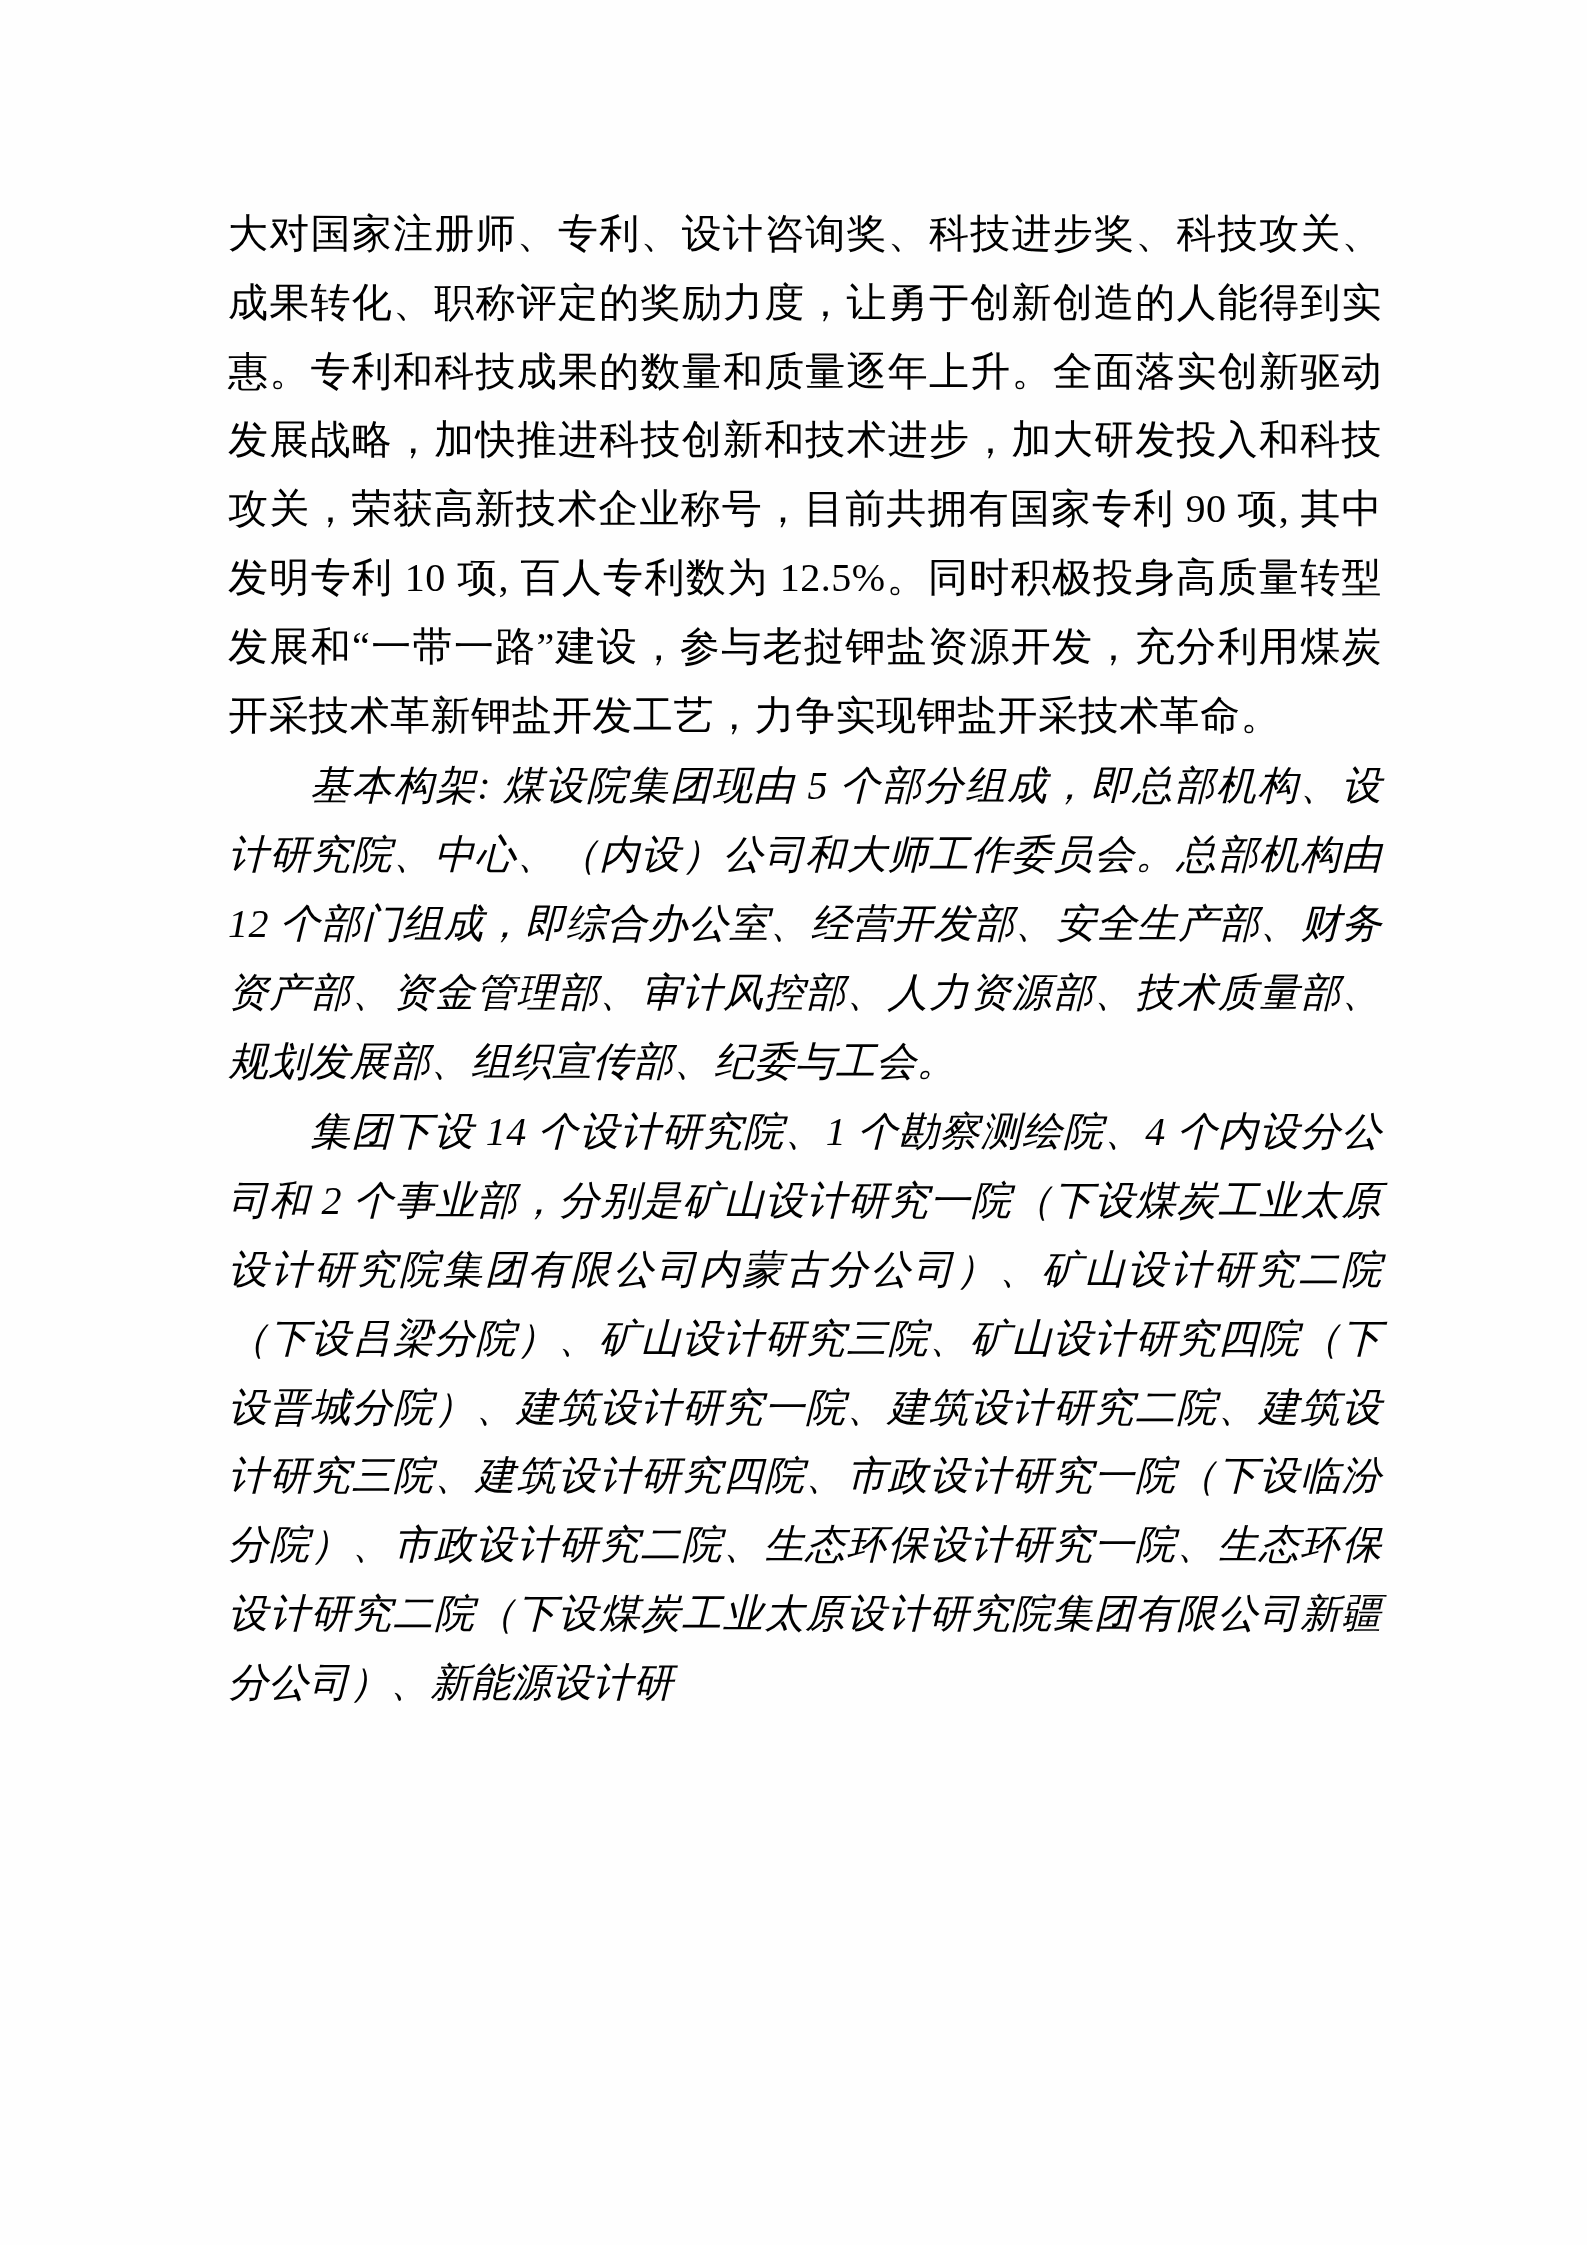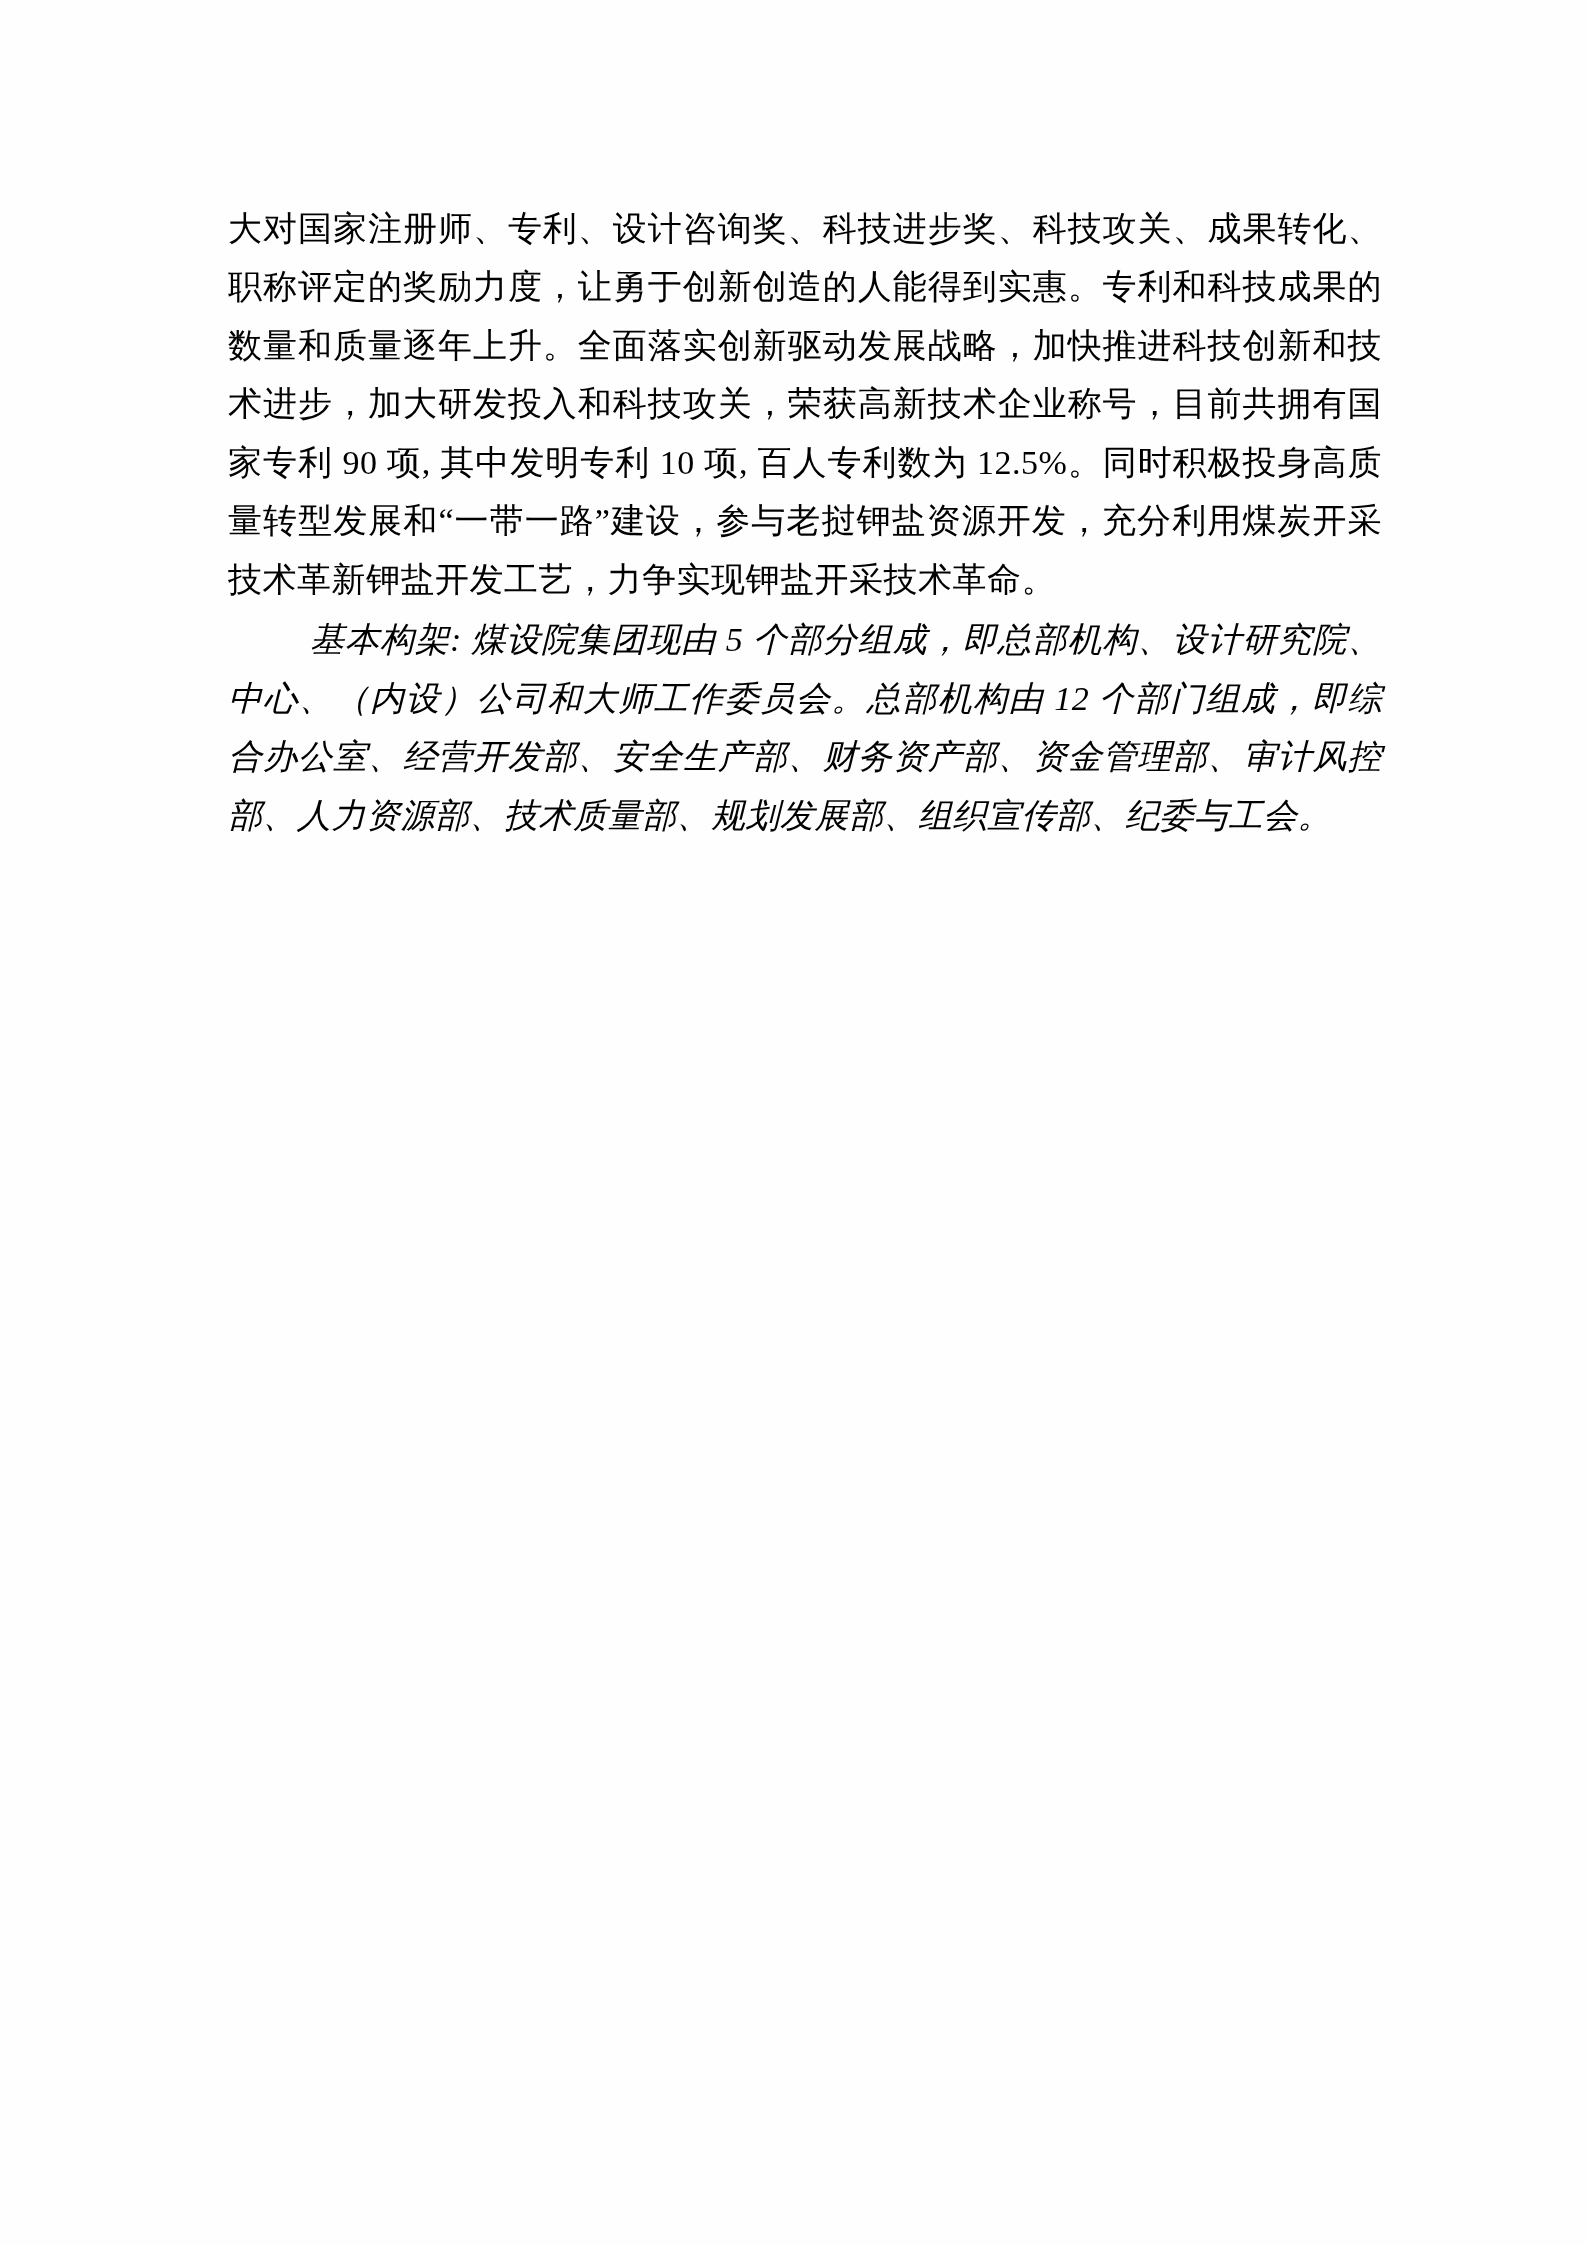--- a/index.html
+++ b/index.html
@@ -16,21 +16,21 @@
   }
   .page {
     position: relative;
     width: 1587px;
     height: 2245px;
     background: #fefefe;
     box-sizing: border-box;
     padding: 200px 205px 150px 228px;
   }
   .doc-body {
-    font-size: 34px;
+    font-size: 40px;
     line-height: 1.72;
     text-align: justify;
     text-justify: inter-ideograph;
     letter-spacing: 0.5px;
   }
   .para {
     margin: 0 0 0 0;
     text-indent: 0;
   }
   .para.indent {
@@ -41,14 +41,15 @@
     font-style: italic;
   }
 </style>
 </head>
 <body>
 
 <div class="page">
   <div class="doc-body">
     <p class="para">大对国家注册师、专利、设计咨询奖、科技进步奖、科技攻关、成果转化、职称评定的奖励力度，让勇于创新创造的人能得到实惠。专利和科技成果的数量和质量逐年上升。全面落实创新驱动发展战略，加快推进科技创新和技术进步，加大研发投入和科技攻关，荣获高新技术企业称号，目前共拥有国家专利 90 项, 其中发明专利 10 项, 百人专利数为 12.5%。同时积极投身高质量转型发展和“一带一路”建设，参与老挝钾盐资源开发，充分利用煤炭开采技术革新钾盐开发工艺，力争实现钾盐开采技术革命。</p>
     <p class="para indent">基本构架: 煤设院集团现由 5 个部分组成，即总部机构、设计研究院、中心、（内设）公司和大师工作委员会。总部机构由 12 个部门组成，即综合办公室、经营开发部、安全生产部、财务资产部、资金管理部、审计风控部、人力资源部、技术质量部、规划发展部、组织宣传部、纪委与工会。</p>
+    <p class="para indent">集团下设 14 个设计研究院、1 个勘察测绘院、4 个内设分公司和 2 个事业部，分别是矿山设计研究一院（下设煤炭工业太原设计研究院集团有限公司内蒙古分公司）、矿山设计研究二院（下设吕梁分院）、矿山设计研究三院、矿山设计研究四院（下设晋城分院）、建筑设计研究一院、建筑设计研究二院、建筑设计研究三院、建筑设计研究四院、市政设计研究一院（下设临汾分院）、市政设计研究二院、生态环保设计研究一院、生态环保设计研究二院（下设煤炭工业太原设计研究院集团有限公司新疆分公司）、新能源设计研</p>
   </div>
 </div>
 
 </body></html>

